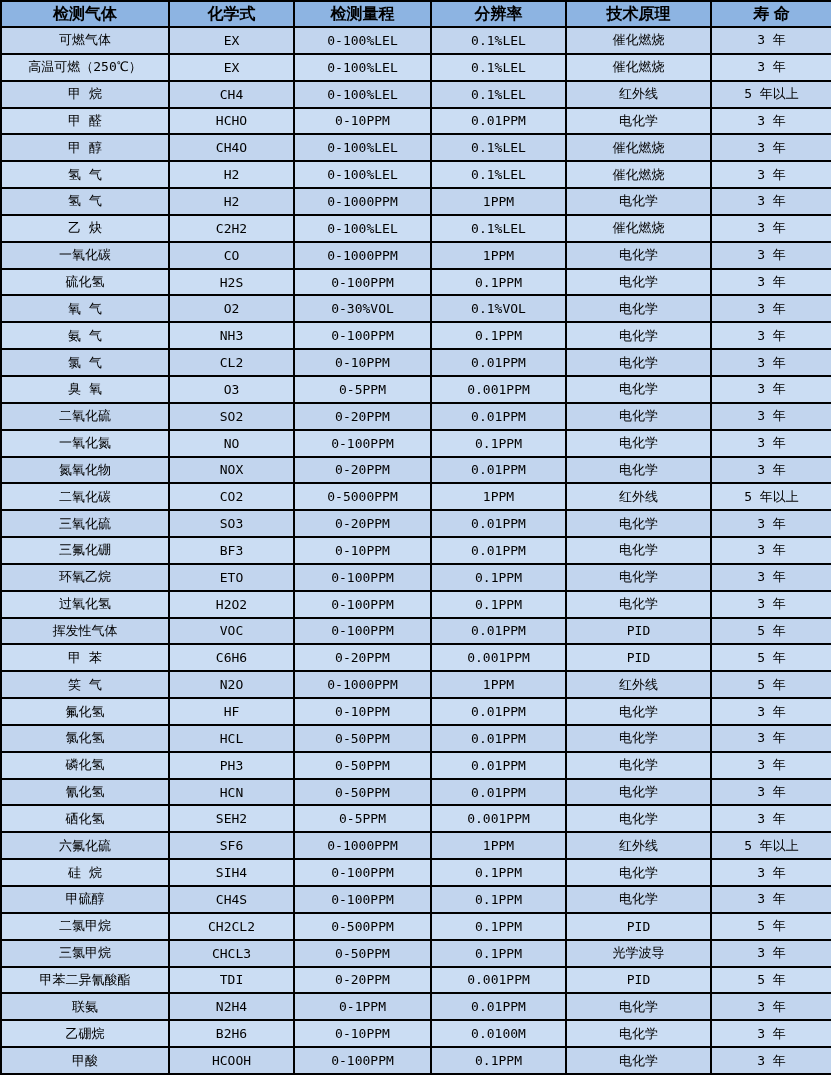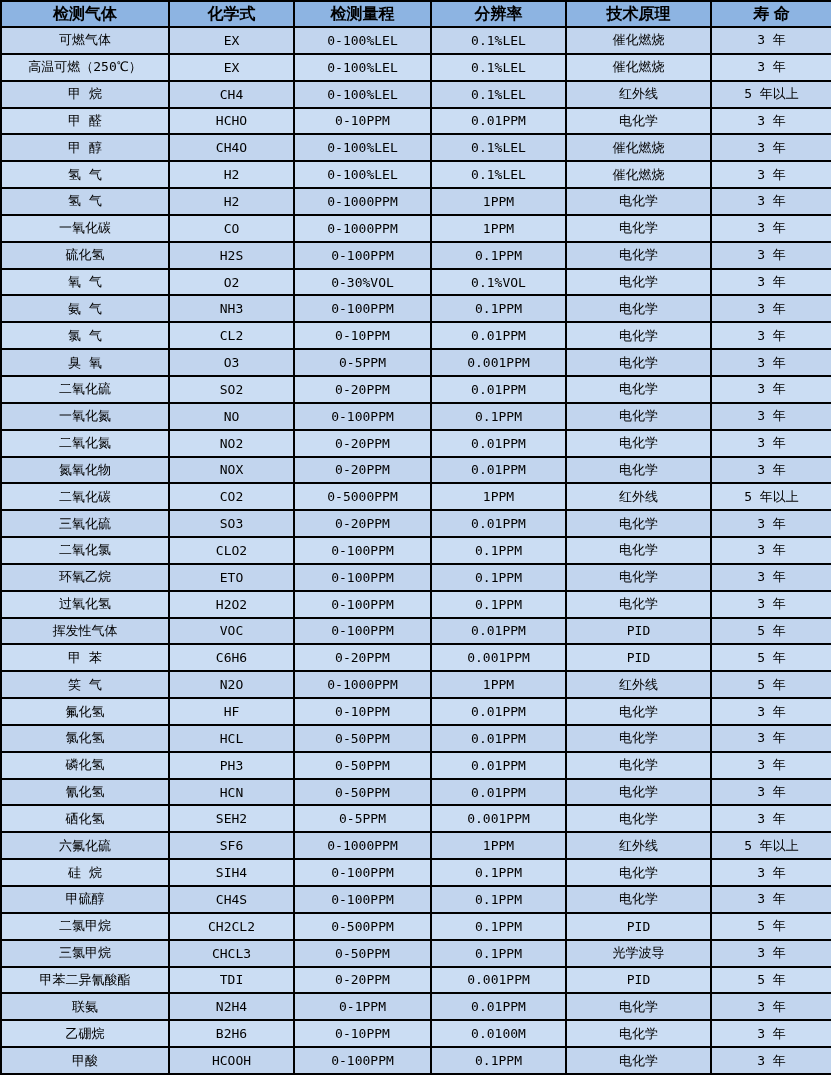--- a/index.html
+++ b/index.html
@@ -127,20 +127,28 @@
       </tr>
         <tr style="">
         <td>氢  气</td>
         <td>H2</td>
         <td>0-1000PPM</td>
         <td>1PPM</td>
         <td>电化学</td>
         <td>3 年</td>
       </tr>
         <tr style="">
+        <td>乙  炔</td>
+        <td>C2H2</td>
+        <td>0-100%LEL</td>
+        <td>0.1%LEL</td>
+        <td>催化燃烧</td>
+        <td>3 年</td>
+      </tr>
+        <tr style="">
         <td>一氧化碳</td>
         <td>CO</td>
         <td>0-1000PPM</td>
         <td>1PPM</td>
         <td>电化学</td>
         <td>3 年</td>
       </tr>
         <tr style="">
         <td>硫化氢</td>
         <td>H2S</td>
@@ -191,28 +199,20 @@
       </tr>
         <tr style="">
         <td>一氧化氮</td>
         <td>NO</td>
         <td>0-100PPM</td>
         <td>0.1PPM</td>
         <td>电化学</td>
         <td>3 年</td>
       </tr>
         <tr style="">
-        <td>二氧化氮</td>
-        <td>NO2</td>
-        <td>0-20PPM</td>
-        <td>0.01PPM</td>
-        <td>电化学</td>
-        <td>3 年</td>
-      </tr>
-        <tr style="">
         <td>氮氧化物</td>
         <td>NOX</td>
         <td>0-20PPM</td>
         <td>0.01PPM</td>
         <td>电化学</td>
         <td>3 年</td>
       </tr>
         <tr style="">
         <td>二氧化碳</td>
         <td>CO2</td>
@@ -223,24 +223,24 @@
       </tr>
         <tr style="">
         <td>三氧化硫</td>
         <td>SO3</td>
         <td>0-20PPM</td>
         <td>0.01PPM</td>
         <td>电化学</td>
         <td>3 年</td>
       </tr>
         <tr style="">
-        <td>二氧化氯</td>
-        <td>CLO2</td>
-        <td>0-100PPM</td>
-        <td>0.1PPM</td>
+        <td>三氟化硼</td>
+        <td>BF3</td>
+        <td>0-10PPM</td>
+        <td>0.01PPM</td>
         <td>电化学</td>
         <td>3 年</td>
       </tr>
         <tr style="">
         <td>环氧乙烷</td>
         <td>ETO</td>
         <td>0-100PPM</td>
         <td>0.1PPM</td>
         <td>电化学</td>
         <td>3 年</td>

